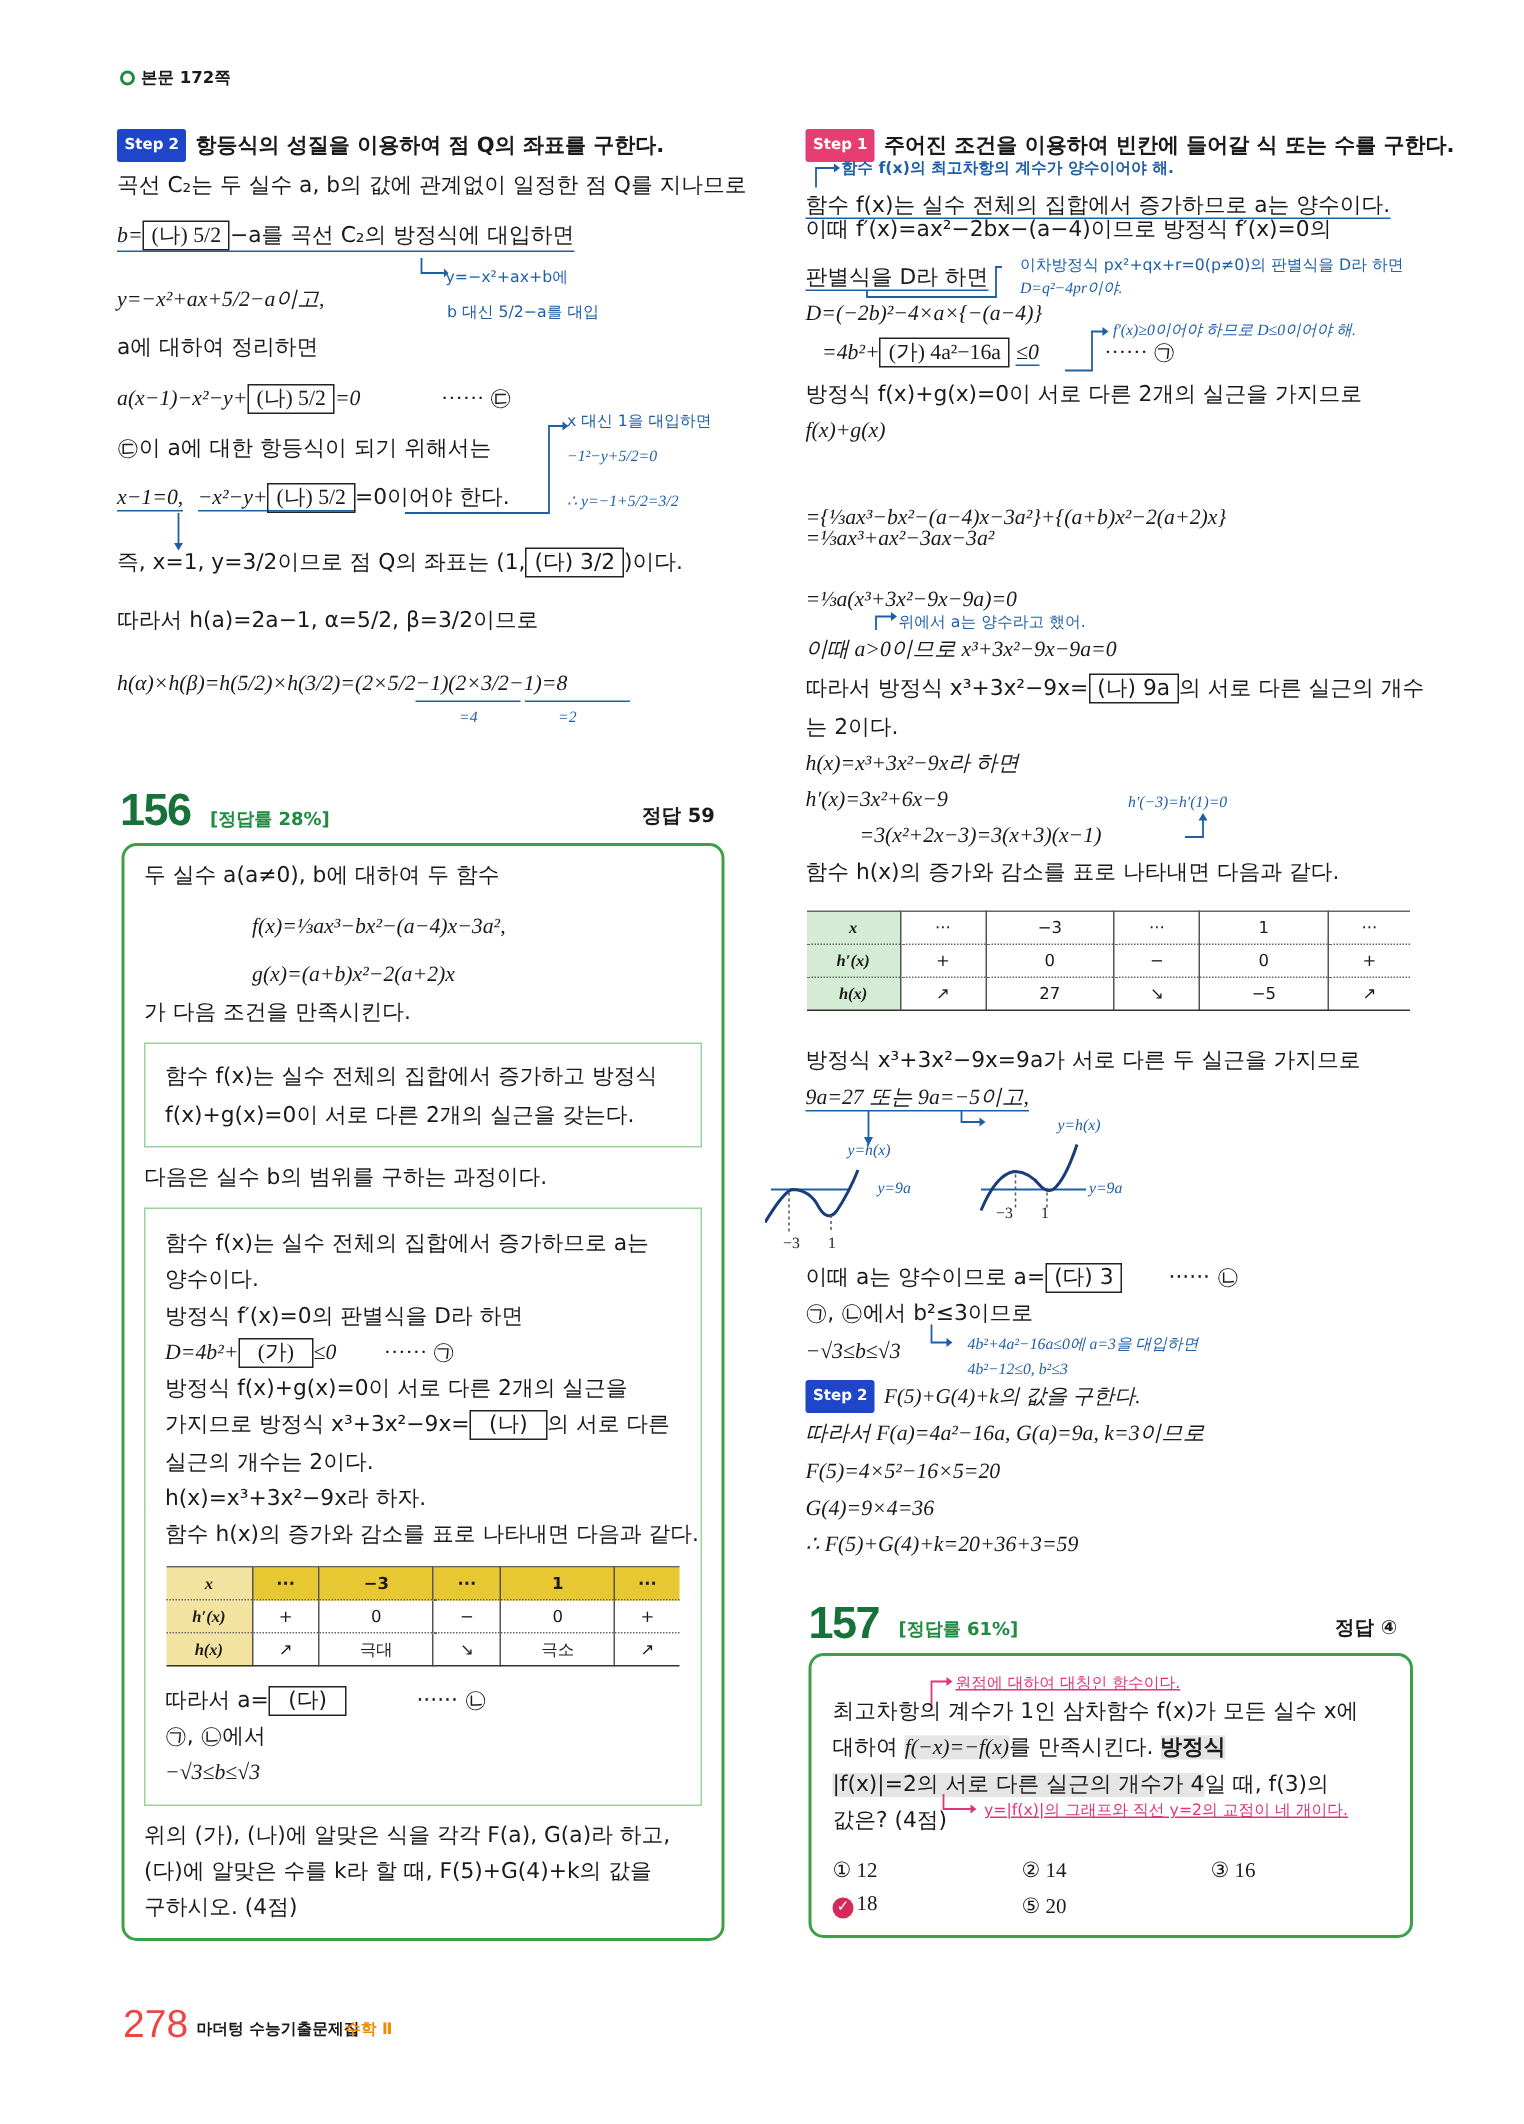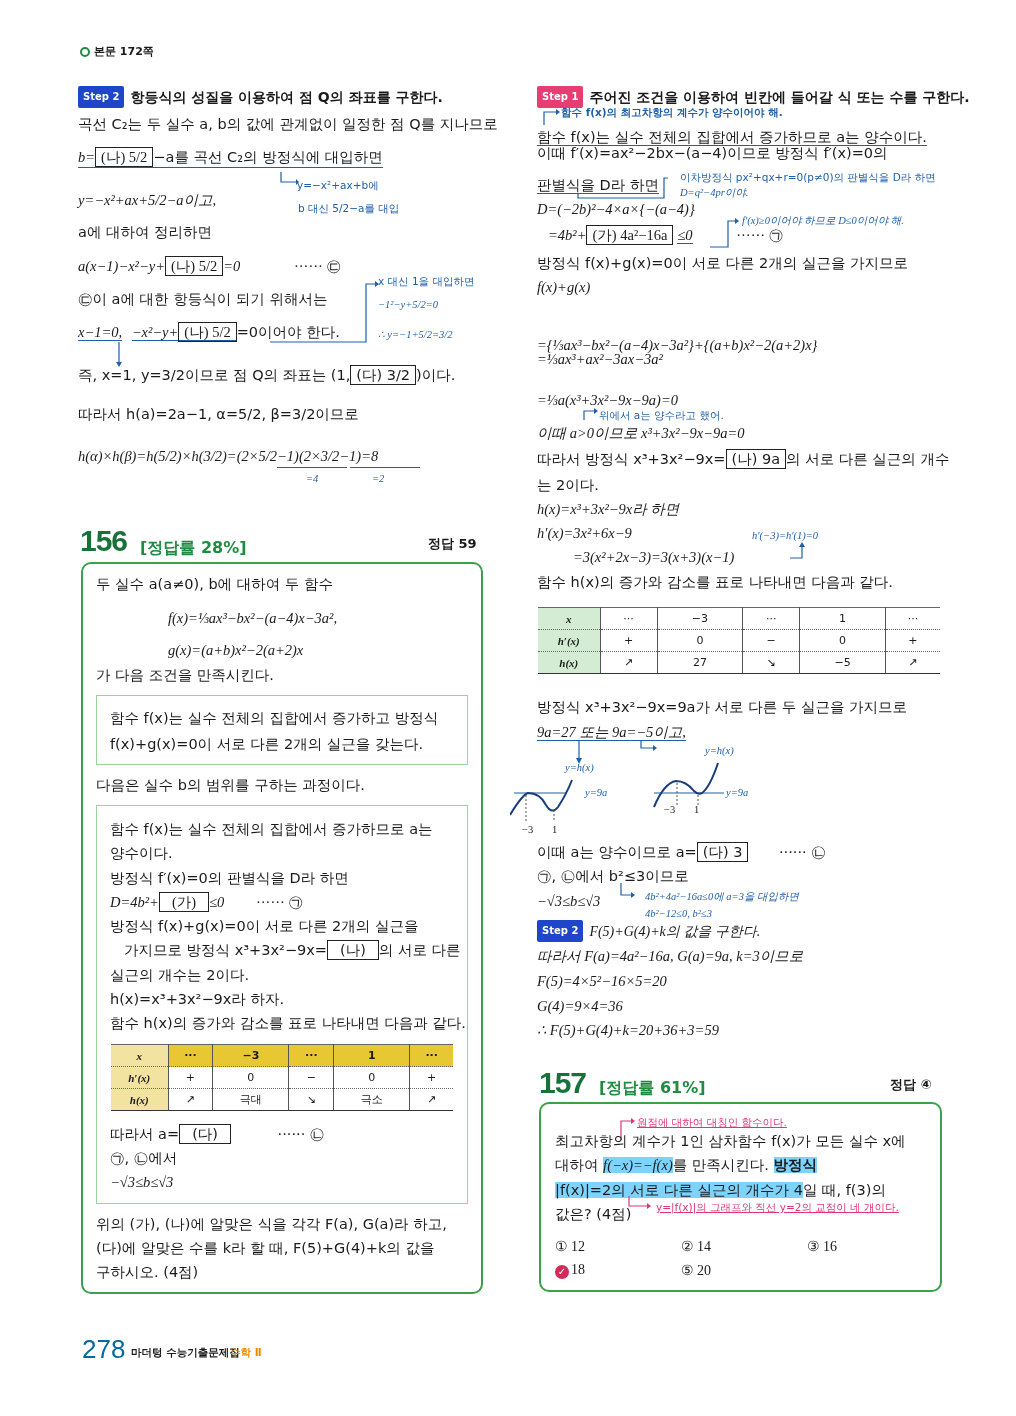--- a/index.html
+++ b/index.html
@@ -10,34 +10,34 @@
   .line { position: absolute; white-space: nowrap; font-size: 14.5px; line-height: 20px; }
   .math { font-family: "Liberation Serif", "DejaVu Serif", serif; font-style: italic; }
   .note { position: absolute; white-space: nowrap; font-size: 10.5px; color: #1f5fa8; line-height: 14px; }
   .pink-note { position: absolute; white-space: nowrap; font-size: 10.5px; color: #e0337a; line-height: 14px; text-decoration: underline; }
   .box { display: inline-block; border: 1px solid #222; padding: 0 5px; line-height: 18px; }
   .uline { border-bottom: 1.5px solid #1f5fa8; }
   .step2 { display: inline-block; background: #1f45c9; color: #fff; font-size: 10px; font-weight: bold; padding: 1px 5px; border-radius: 2px; margin-right: 6px; vertical-align: 2px; }
   .step1 { display: inline-block; background: #e63d72; color: #fff; font-size: 10px; font-weight: bold; padding: 1px 5px; border-radius: 2px; margin-right: 6px; vertical-align: 2px; }
   .step-title { font-weight: bold; font-size: 14px; }
   .prob-num { position: absolute; font-size: 30px; font-weight: bold; color: #17723a; font-family: "Liberation Sans", sans-serif; letter-spacing: -1px; }
-  .rate { position: absolute; font-size: 16px; font-weight: bold; color: #1f8c42; }
+  .rate { position: absolute; font-size: 12px; font-weight: bold; color: #1f8c42; }
   .answer { position: absolute; font-size: 13px; font-weight: bold; }
   .green-box { position: absolute; border: 2px solid #3aa04a; border-radius: 10px; }
   .cond-box { position: absolute; border: 1.5px solid #9bd39c; }
   table.vt { position: absolute; border-collapse: collapse; font-size: 11px; text-align: center; }
   table.vt td { height: 22px; border-bottom: 1px dotted #666; border-right: 1px solid #555; }
   table.vt tr:first-child td { border-top: 1px solid #666; }
   table.vt tr:last-child td { border-bottom: 1.5px solid #333; }
   table.vt td:last-child { border-right: none; }
   .yellow-head td { background: #e8c832; font-weight: bold; }
   .yellow-first { background: #f2e3a0 !important; font-weight: bold; font-family: "Liberation Serif", serif; font-style: italic; }
   .green-first { background: #d4ecd3 !important; font-weight: bold; font-family: "Liberation Serif", serif; font-style: italic; }
-  .pinkhl { background: #7dd3fc; }
-  .footer-num { position: absolute; font-size: 26px; font-family: "Liberation Sans", sans-serif; color: #0369a1; }
+  .pinkhl { background: #e5e5e5; }
+  .footer-num { position: absolute; font-size: 26px; font-family: "Liberation Sans", sans-serif; color: #ef4444; }
   .footer-book { position: absolute; font-size: 10.5px; font-weight: bold; }
   .footer-sub { position: absolute; font-size: 10.5px; font-weight: bold; color: #f08a00; }
   .choice { position: absolute; font-size: 14px; white-space: nowrap; }
   svg.conn { position: absolute; overflow: visible; }
 </style>
 </head>
 <body>
 
 <div class="abs" style="left:80px; top:44px; font-size:11px; font-weight:bold; display:flex; align-items:center;">
   <span style="display:inline-block; width:10px; height:10px; border:2.5px solid #1f8c42; border-radius:50%; margin-right:4px;"></span>
@@ -109,21 +109,21 @@
 <div class="cond-box" style="left:96px; top:1004px; width:372px; height:200px; border-top:none;"></div>
 
 <div class="line" style="left:110px; top:819px;">함수 f(x)는 실수 전체의 집합에서 증가하므로 a는</div>
 <div class="line" style="left:110px; top:843px;">양수이다.</div>
 <div class="line" style="left:110px; top:868px;">방정식 f′(x)=0의 판별식을 D라 하면</div>
 <div class="line math" style="left:110px; top:892px;">
   <span>D=4b²+</span><span class="box" style="font-style:normal; padding:0 12px;">(가)</span><span>≤0</span>
   <span style="margin-left:28px; font-style:normal;">······ ㉠</span>
 </div>
 <div class="line" style="left:110px; top:916px;">방정식 f(x)+g(x)=0이 서로 다른 2개의 실근을</div>
-<div class="line" style="left:124px; top:940px;text-align:center;">
+<div class="line" style="left:110px; top:940px;text-align:center;">
   <span>가지므로 방정식 x³+3x²−9x=</span><span class="box" style="padding:0 12px;">(나)</span><span>의 서로 다른</span>
 </div>
 <div class="line" style="left:110px; top:965px;">실근의 개수는 2이다.</div>
 <div class="line" style="left:110px; top:989px;">h(x)=x³+3x²−9x라 하자.</div>
 <div class="line" style="left:110px; top:1013px;">함수 h(x)의 증가와 감소를 표로 나타내면 다음과 같다.</div>
 
 <table class="vt" style="left:111px; top:1044px; width:342px;">
   <tbody>
       <tr class="yellow-head">
     <td class="yellow-first" style="width:57px;">x</td>

